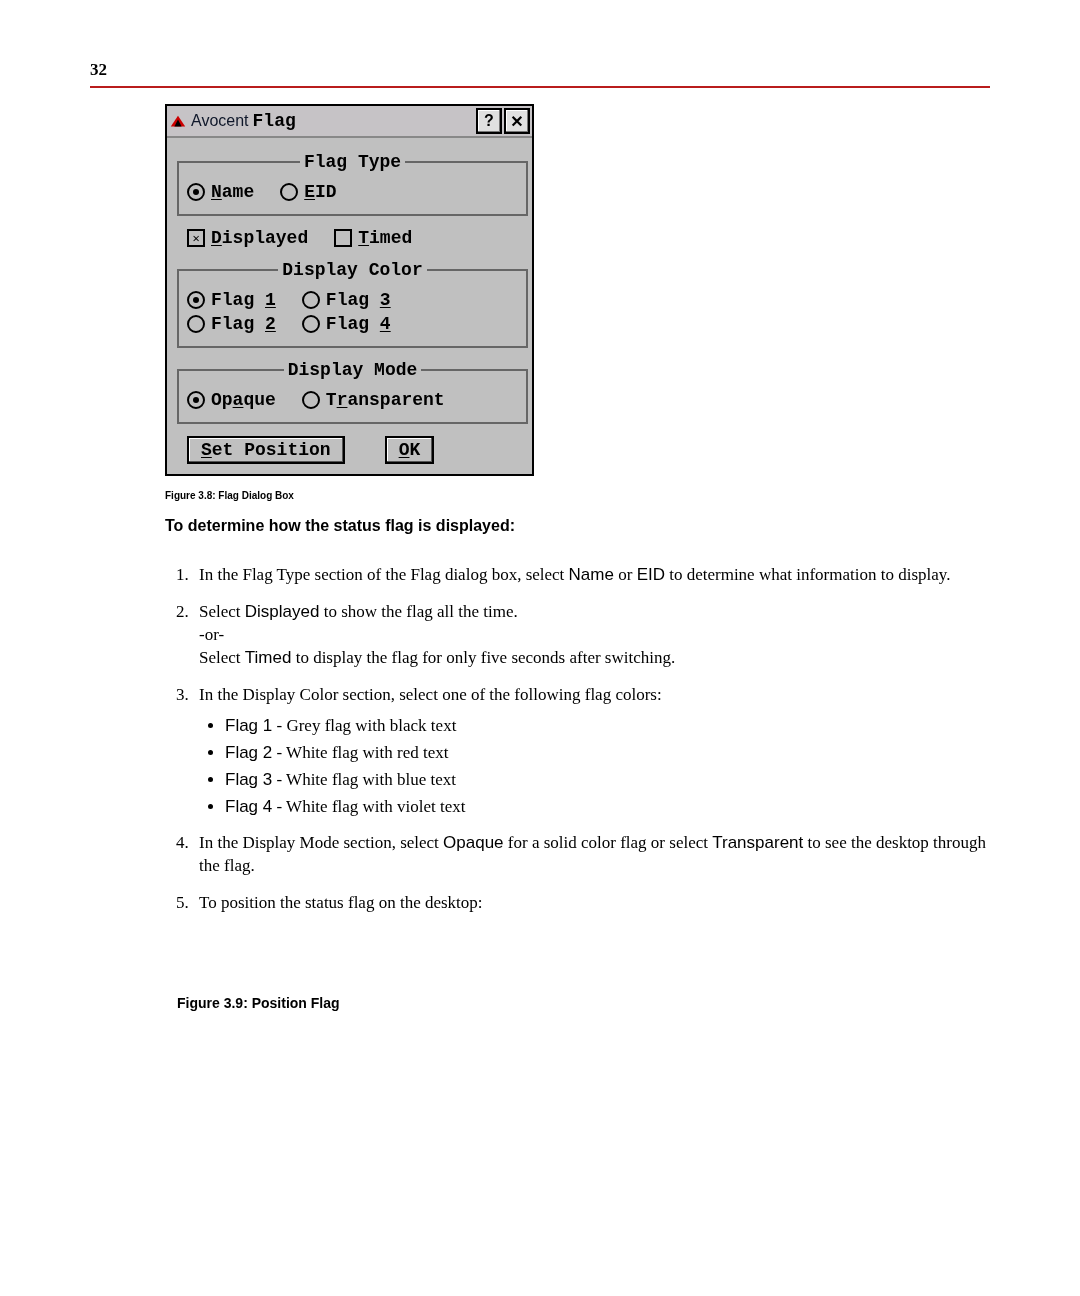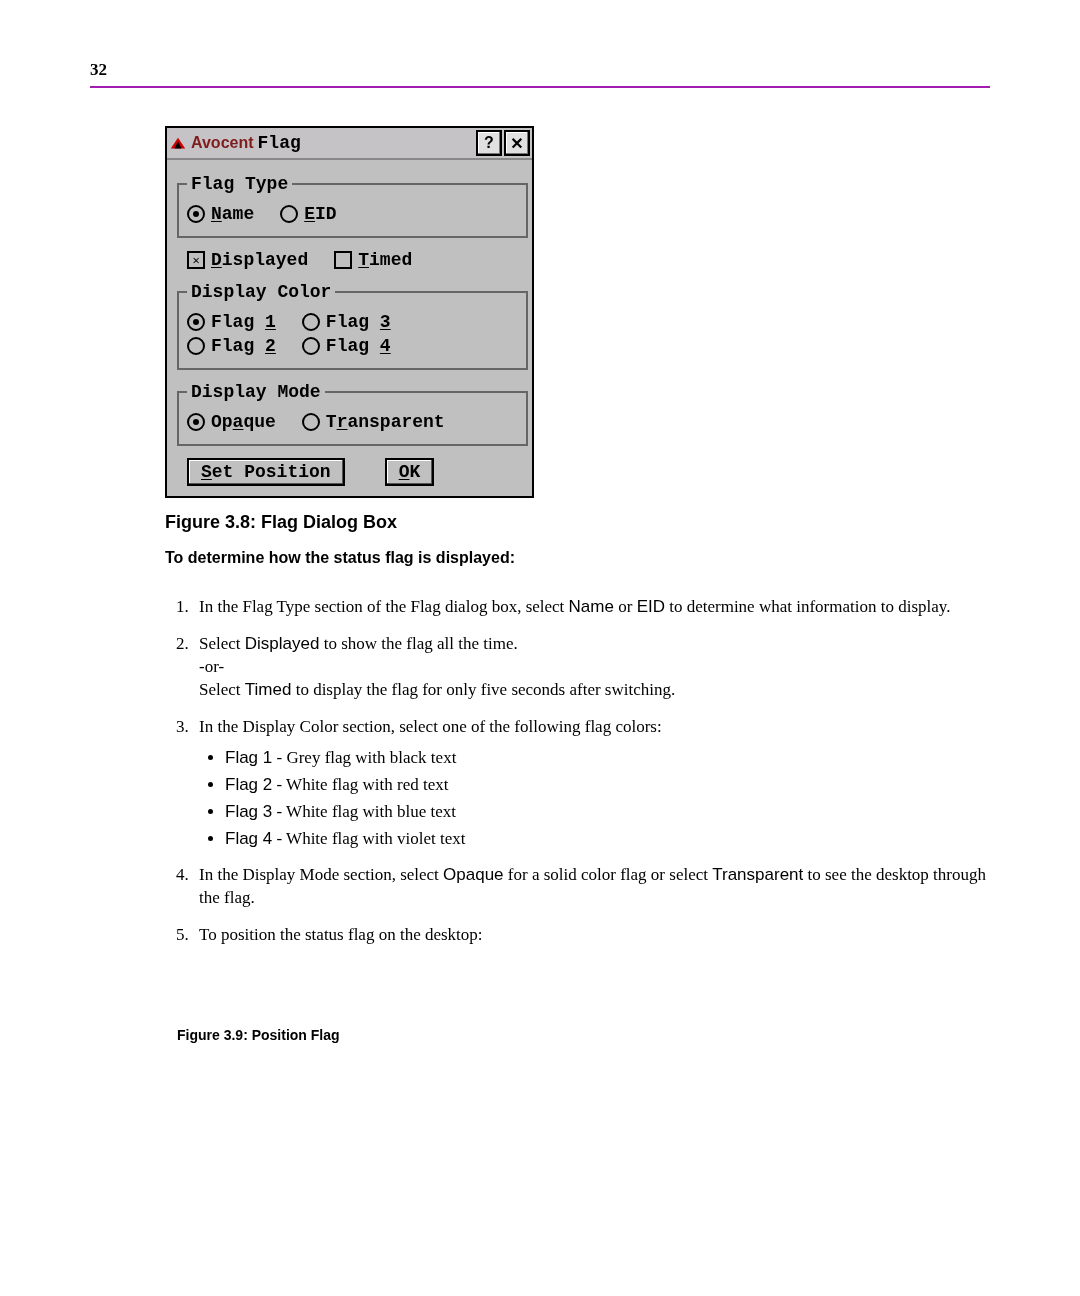--- a/index.html
+++ b/index.html
@@ -7,23 +7,23 @@
     padding: 60px 90px;
     font-family: "Times New Roman", Times, serif;
     font-size: 17px;
     color: #000;
     background: #fff;
     width: 900px;
   }
   .page-header {
     display: flex;
     align-items: baseline;
-    border-bottom: 2px solid #a21caf;
+    border-bottom: 2px solid #b91c1c;
     padding-bottom: 6px;
-    margin-bottom: 38px;
+    margin-bottom: 16px;
   }
   .page-number { font-weight: bold; margin-right: 24px; }
   .guide-title { font-size: 17px; }
 
   
   .dialog-outer {
     margin-left: 75px;
     width: 365px;
     border: 2px solid #000;
     background: #c0c0c0;
@@ -37,35 +37,35 @@
     align-items: center;
     background: #c6c3c6;
     border-bottom: 2px solid #888;
     padding: 2px 2px;
   }
   .titlebar .logo {
     width: 18px; height: 14px;
     display:inline-block;
     margin-right:4px;
   }
-  .titlebar .brand { color: #7f1d1d; font-weight: bold; font-family: Arial, sans-serif; font-size:16px; }
+  .titlebar .brand { color: #0f172a; font-weight: normal; font-family: Arial, sans-serif; font-size:16px; }
   .titlebar .wtitle { color:#000; margin-left:4px; font-family:"Courier New",monospace; }
   .titlebar .spacer { flex:1; }
   .winbtn {
     width: 22px; height: 22px;
     border: 2px solid #000;
     background: #e0e0e0;
     display:flex; align-items:center; justify-content:center;
     font-family: Arial,sans-serif;
     font-weight:bold;
     font-size:16px;
     margin-left:2px;
     box-shadow: inset -1px -1px 0 #777, inset 1px 1px 0 #fff;
   }
-  .dialog-body { padding: 8px 4px 10px 10px; }
+  .dialog-body { padding: 8px 4px 10px 10px; text-align: center; }
   fieldset {
     border: 2px solid #666;
     margin: 6px 0 12px 0;
     padding: 6px 8px 8px 8px;
   }
   legend { padding: 0 4px; }
   .row { display:flex; gap: 26px; align-items:center; margin: 4px 0; }
   .radio, .check { display:flex; align-items:center; gap:6px; }
   .radio-mark {
     width:14px; height:14px; border:2px solid #000; border-radius:50%;
@@ -79,21 +79,21 @@
   .u { text-decoration: underline; text-underline-offset: 2px; }
   .standalone-row { margin: 4px 0 12px 10px; }
   .btnrow { display:flex; gap: 40px; margin-top:4px; padding-left:10px; }
   .dlgbtn {
     border:2px solid #000;
     background:#c0c0c0;
     padding:2px 12px;
     box-shadow: inset -1px -1px 0 #555, inset 1px 1px 0 #fff;
   }
 
-  .fig-caption { font-family: Arial, Helvetica, sans-serif; font-weight:bold; font-size:18px; margin: 14px 0 16px 75px; }
+  .fig-caption { font-family: Arial, Helvetica, sans-serif; font-weight:bold; font-size:10px; margin: 14px 0 16px 75px; }
   .section-head { font-family: Arial, Helvetica, sans-serif; font-weight:bold; font-size:16px; margin: 6px 0 29px 75px; }
 
   ol.steps { margin: 0 0 0 75px; padding-left: 28px; }
   ol.steps > li { margin-bottom: 14px; padding-left: 6px; line-height: 1.35; }
   ul.bullets { list-style: disc; margin: 8px 0 0 26px; padding:0; }
   ul.bullets li { margin: 4px 0; }
   ol.substeps { list-style: lower-alpha; margin: 8px 0 0 26px; padding:0; }
   ol.substeps li { margin: 4px 0; padding-left: 6px; }
   .sans { font-family: Arial, Helvetica, sans-serif; }
 

